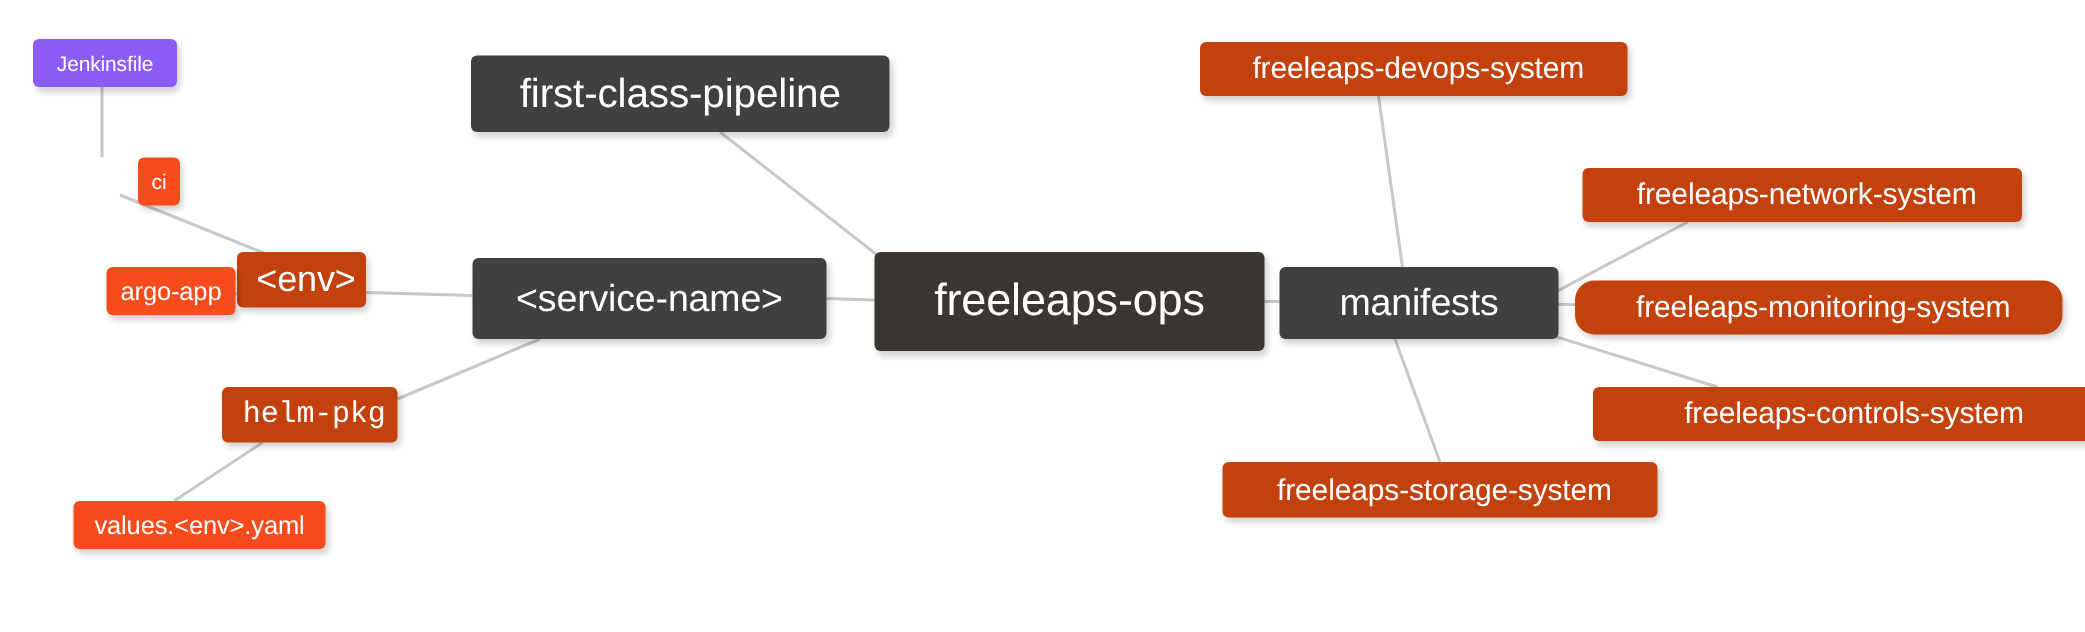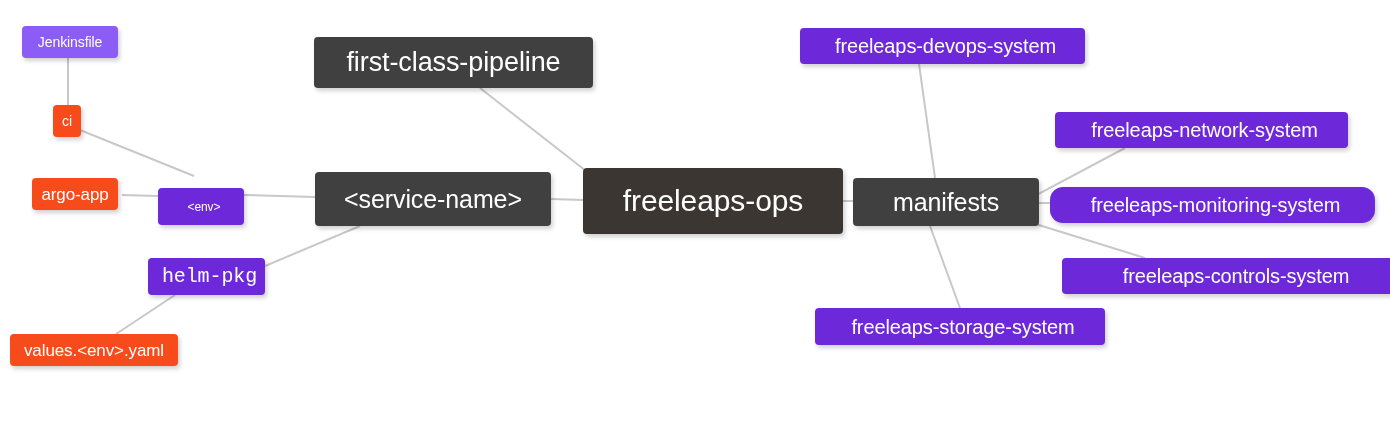--- a/index.html
+++ b/index.html
@@ -35,23 +35,23 @@
     color: #ffffff;
     border-radius: 4px;
     white-space: nowrap;
     line-height: 1;
     box-shadow: 2px 3px 4px rgba(0,0,0,0.18);
     letter-spacing: -0.1px;
     padding: 0 10px;
   }
   .n-root   { background: #3b3632; }
   .n-blue   { background: #404040; }
-  .n-green  { background: #6d28d9; padding-left: 16px; }
+  .n-green  { background: #c2410c; padding-left: 16px; }
   .n-orange { background: #8b5cf6; }
-  .n-red    { background: #f74b1c; }
+  .n-red    { background: #f74b1c; margin-left: 39px; }
 </style>
 </head>
 <body>
 
 <div id="canvas">
   <svg id="edges" viewBox="0 0 1390 421" xmlns="http://www.w3.org/2000/svg">
       <line x1="583" y1="200" x2="551" y2="199" stroke="#c8c8c8" stroke-width="2"></line>
       <line x1="595" y1="178" x2="480" y2="88" stroke="#c8c8c8" stroke-width="2"></line>
       <line x1="843" y1="201" x2="853" y2="201" stroke="#c8c8c8" stroke-width="2"></line>
       <line x1="315" y1="197" x2="244" y2="195" stroke="#c8c8c8" stroke-width="2"></line>
@@ -64,21 +64,21 @@
       <line x1="1010" y1="209" x2="1125" y2="148" stroke="#c8c8c8" stroke-width="2"></line>
       <line x1="1010" y1="203" x2="1050" y2="203" stroke="#c8c8c8" stroke-width="2"></line>
       <line x1="1010" y1="216" x2="1145" y2="258" stroke="#c8c8c8" stroke-width="2"></line>
       <line x1="930" y1="226" x2="960" y2="308" stroke="#c8c8c8" stroke-width="2"></line>
     </svg>
   <div id="node-layer">
       <div class="node n-root" style="left: 583px; top: 168px; width: 260px; height: 66px; font-size: 30px;">freeleaps-ops</div>
       <div class="node n-blue" style="left: 315px; top: 172px; width: 236px; height: 54px; font-size: 25px;">&lt;service-name&gt;</div>
       <div class="node n-blue" style="left: 314px; top: 37px; width: 279px; height: 51px; font-size: 27px;">first-class-pipeline</div>
       <div class="node n-blue" style="left: 853px; top: 178px; width: 186px; height: 48px; font-size: 25px;">manifests</div>
-      <div class="node n-green" style="left: 158px; top: 188px; width: 86px; height: 37px; font-size: 12px;">&lt;env&gt;</div>
+      <div class="node n-green" style="left: 158px; top: 168px; width: 86px; height: 37px; font-size: 24px;">&lt;env&gt;</div>
       <div class="node n-green" style="left: 148px; top: 258px; width: 117px; height: 37px; font-size: 20px; font-family: Liberation Mono, monospace;">helm-pkg</div>
       <div class="node n-red" style="left: 53px; top: 105px; width: 28px; height: 32px; font-size: 14px;">ci</div>
       <div class="node n-orange" style="left: 22px; top: 26px; width: 96px; height: 32px; font-size: 14px;">Jenkinsfile</div>
       <div class="node n-red" style="left: 32px; top: 178px; width: 86px; height: 32px; font-size: 17px;">argo-app</div>
       <div class="node n-red" style="left: 10px; top: 334px; width: 168px; height: 32px; font-size: 17px;">values.&lt;env&gt;.yaml</div>
       <div class="node n-green" style="left: 800px; top: 28px; width: 285px; height: 36px; font-size: 20px;">freeleaps-devops-system</div>
       <div class="node n-green" style="left: 1055px; top: 112px; width: 293px; height: 36px; font-size: 20px;">freeleaps-network-system</div>
       <div class="node n-green" style="left: 1050px; top: 187px; width: 325px; height: 36px; font-size: 20px; border-radius: 13px;">freeleaps-monitoring-system</div>
       <div class="node n-green" style="left: 1062px; top: 258px; width: 342px; height: 36px; font-size: 20px;">freeleaps-controls-system</div>
       <div class="node n-green" style="left: 815px; top: 308px; width: 290px; height: 37px; font-size: 20px;">freeleaps-storage-system</div>

